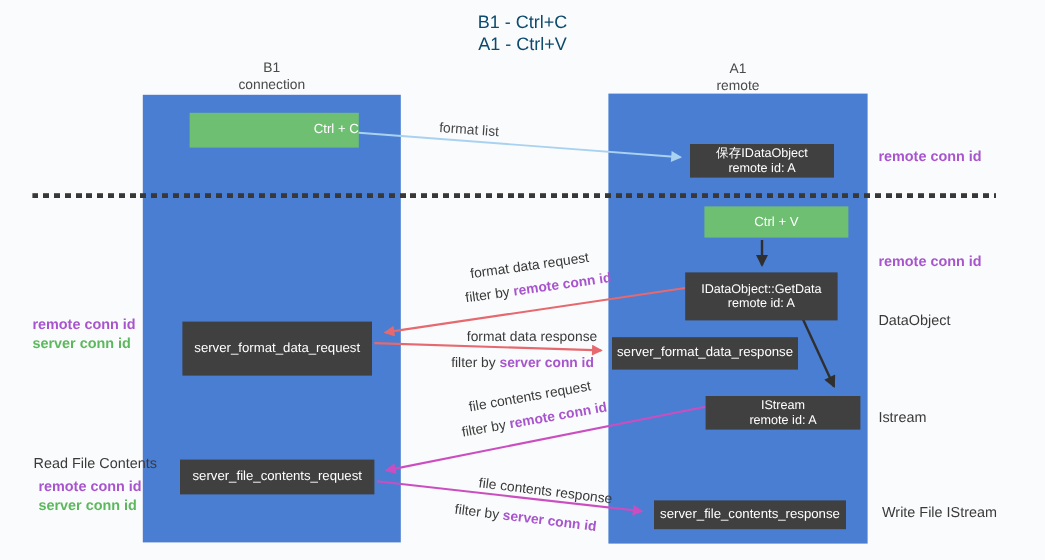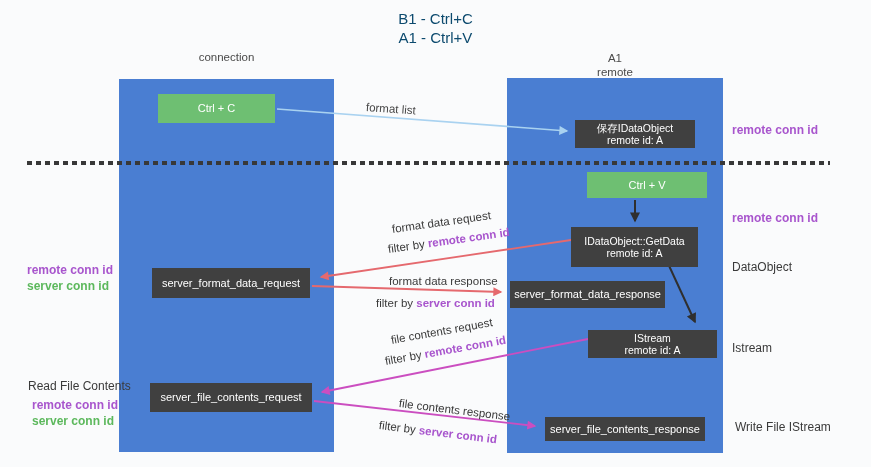--- a/index.html
+++ b/index.html
@@ -56,20 +56,21 @@
 <body>
 
 <div id="canvas">
 
   <div class="title">
     <div>B1 - Ctrl+C</div>
     <div>A1 - Ctrl+V</div>
   </div>
 
   <div class="col-header" style="left:119px;top:50px;width:215px;">
+    <div>B1</div>
     <div>connection</div>
   </div>
   <div class="col-header" style="left:507px;top:51px;width:216px;">
     <div>A1</div>
     <div>remote</div>
   </div>
 
   <div class="lifeline" style="left:119px;top:79px;width:215px;height:373px;"></div>
   <div class="lifeline" style="left:507px;top:78px;width:216px;height:375px;"></div>
 
@@ -92,39 +93,39 @@
     </defs>
     <line x1="277" y1="109" x2="567" y2="131" stroke="#a9d2f0" stroke-width="1.6" marker-end="url(#ah-blue)"></line>
     <line x1="635" y1="200" x2="635" y2="221" stroke="#2f2f2f" stroke-width="2" marker-end="url(#ah-black)"></line>
     <line x1="665" y1="257" x2="695" y2="322" stroke="#2f2f2f" stroke-width="2" marker-end="url(#ah-black)"></line>
     <line x1="571" y1="240" x2="321" y2="277" stroke="#e5696e" stroke-width="1.8" marker-end="url(#ah-red)"></line>
     <line x1="312" y1="286" x2="501" y2="292" stroke="#e5696e" stroke-width="1.8" marker-end="url(#ah-red)"></line>
     <line x1="588" y1="339" x2="322" y2="392" stroke="#cb4ec0" stroke-width="1.8" marker-end="url(#ah-mag)"></line>
     <line x1="314" y1="401" x2="535" y2="426" stroke="#cb4ec0" stroke-width="1.8" marker-end="url(#ah-mag)"></line>
   </svg>
 
-  <div class="box green" style="left:158px;top:94px;width:117px;height:29px;">
+  <div class="box green" style="left:158px;top:94px;width:141px;height:29px;align-items:flex-end;">
     <span>Ctrl + C</span>
   </div>
 
   <div class="box orange small" style="left:575px;top:120px;width:120px;height:28px;">
     <span>保存IDataObject</span>
     <span>remote id: A</span>
   </div>
 
   <div class="box green" style="left:575px;top:172px;width:120px;height:26px;margin-left:12px;">
     <span>Ctrl + V</span>
   </div>
 
   <div class="box orange small" style="left:571px;top:227px;width:127px;height:40px;">
     <span>IDataObject::GetData</span>
     <span>remote id: A</span>
   </div>
 
-  <div class="box orange" style="left:152px;top:268px;width:158px;height:30px;">
+  <div class="box orange" style="left:152px;top:268px;width:158px;height:45px;">
     <span>server_format_data_request</span>
   </div>
 
   <div class="box orange" style="left:510px;top:281px;width:155px;height:27px;">
     <span>server_format_data_response</span>
   </div>
 
   <div class="box orange small" style="left:588px;top:330px;width:129px;height:28px;">
     <span>IStream</span>
     <span>remote id: A</span>

